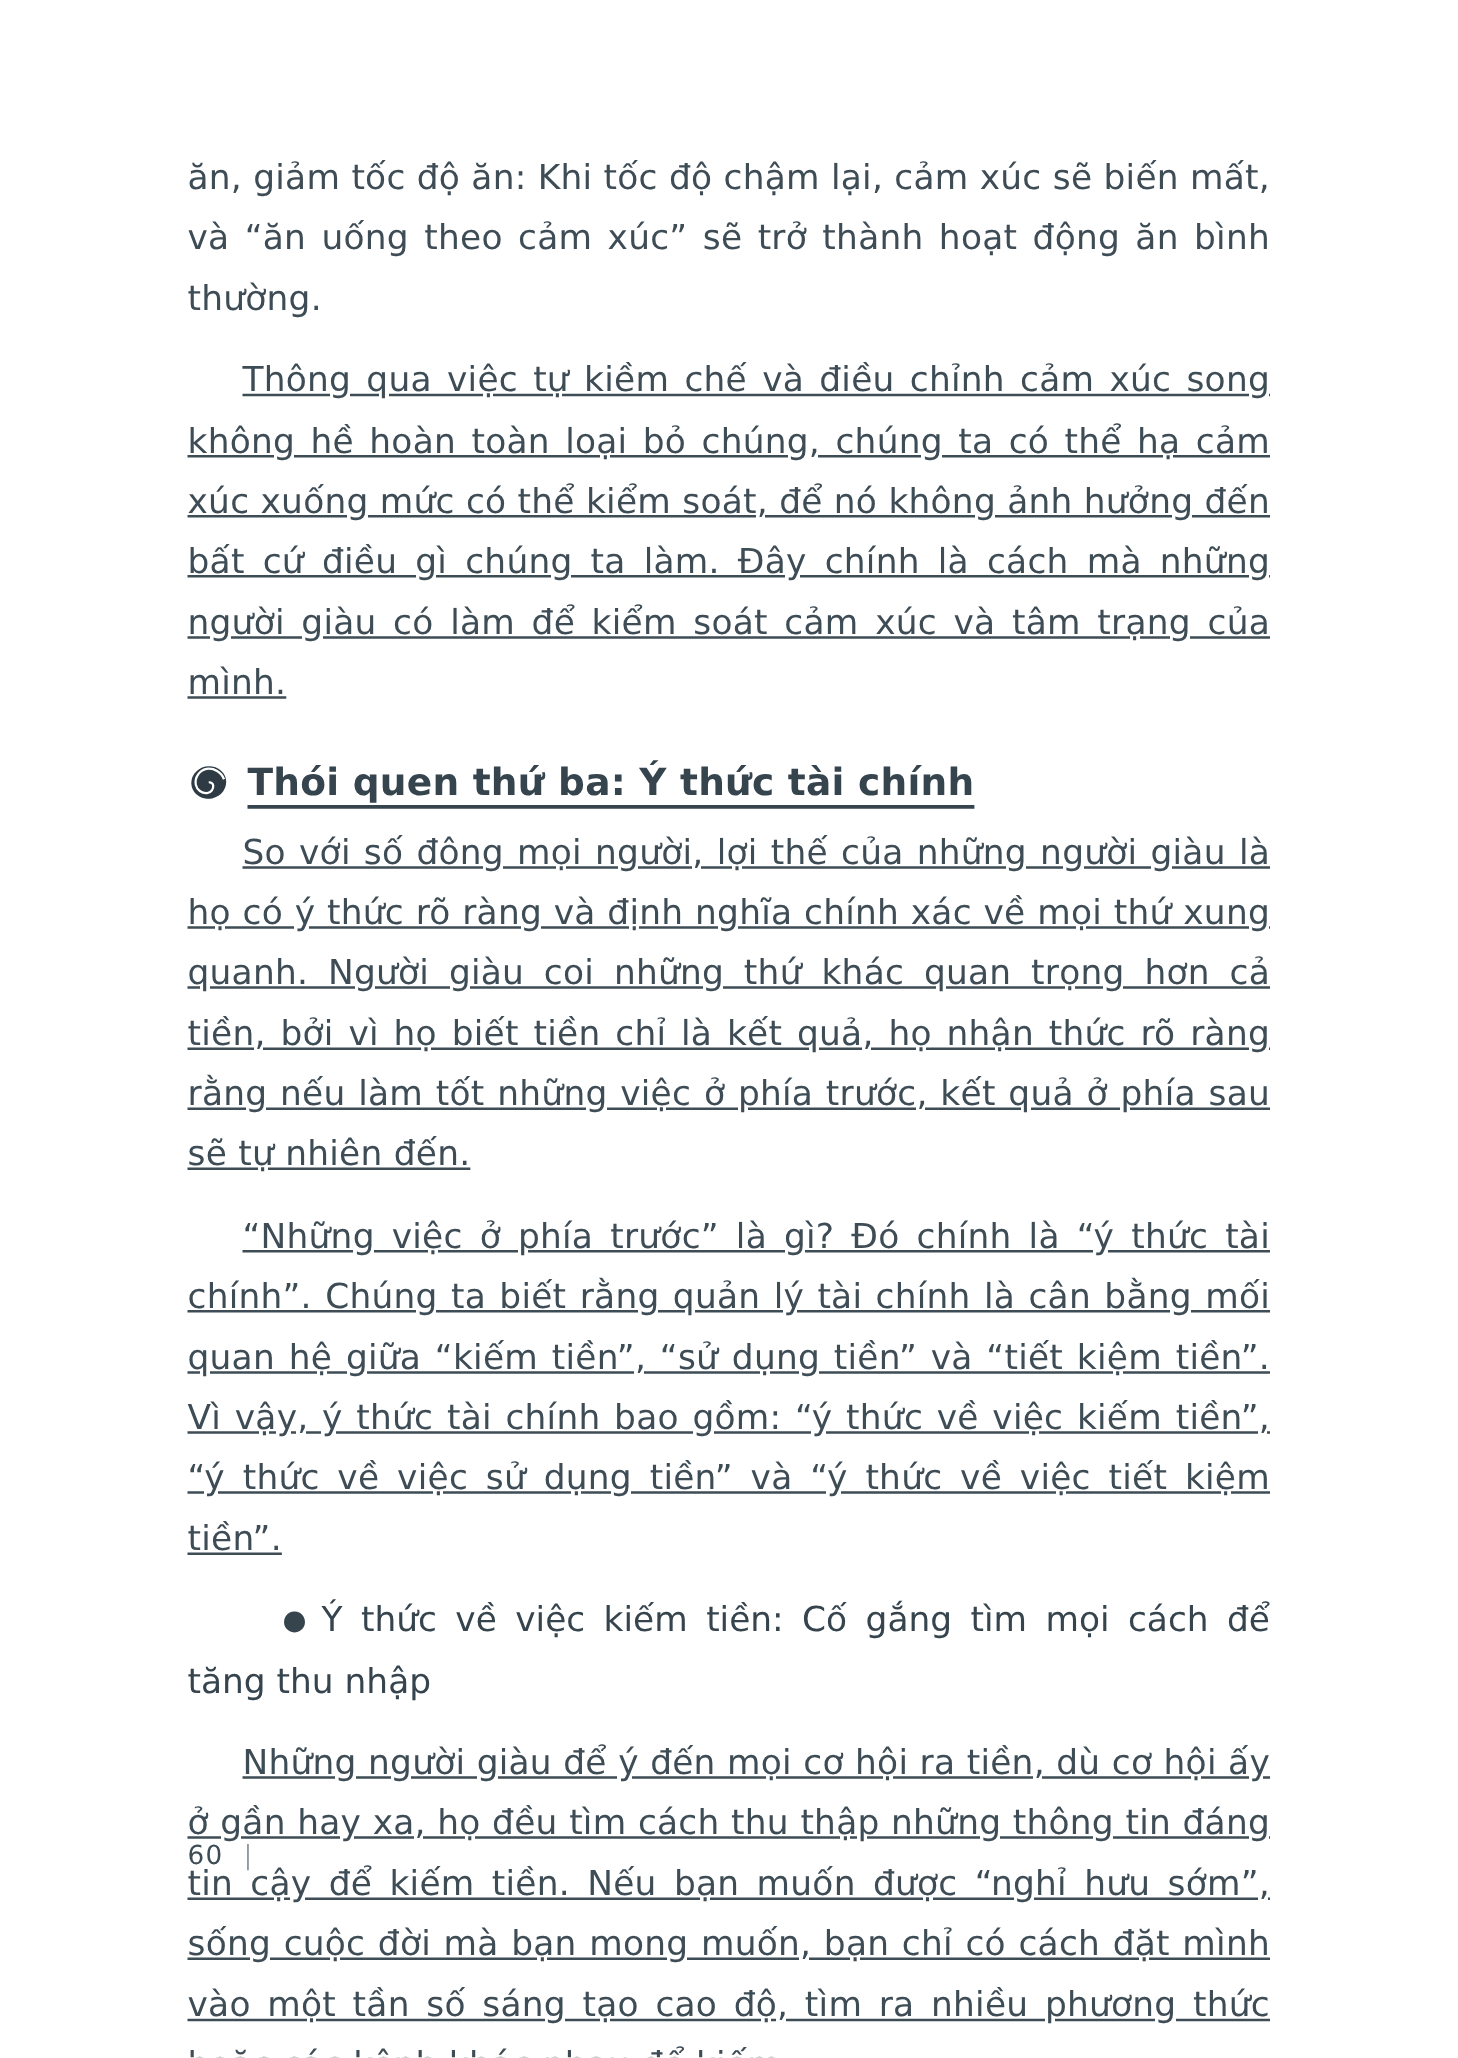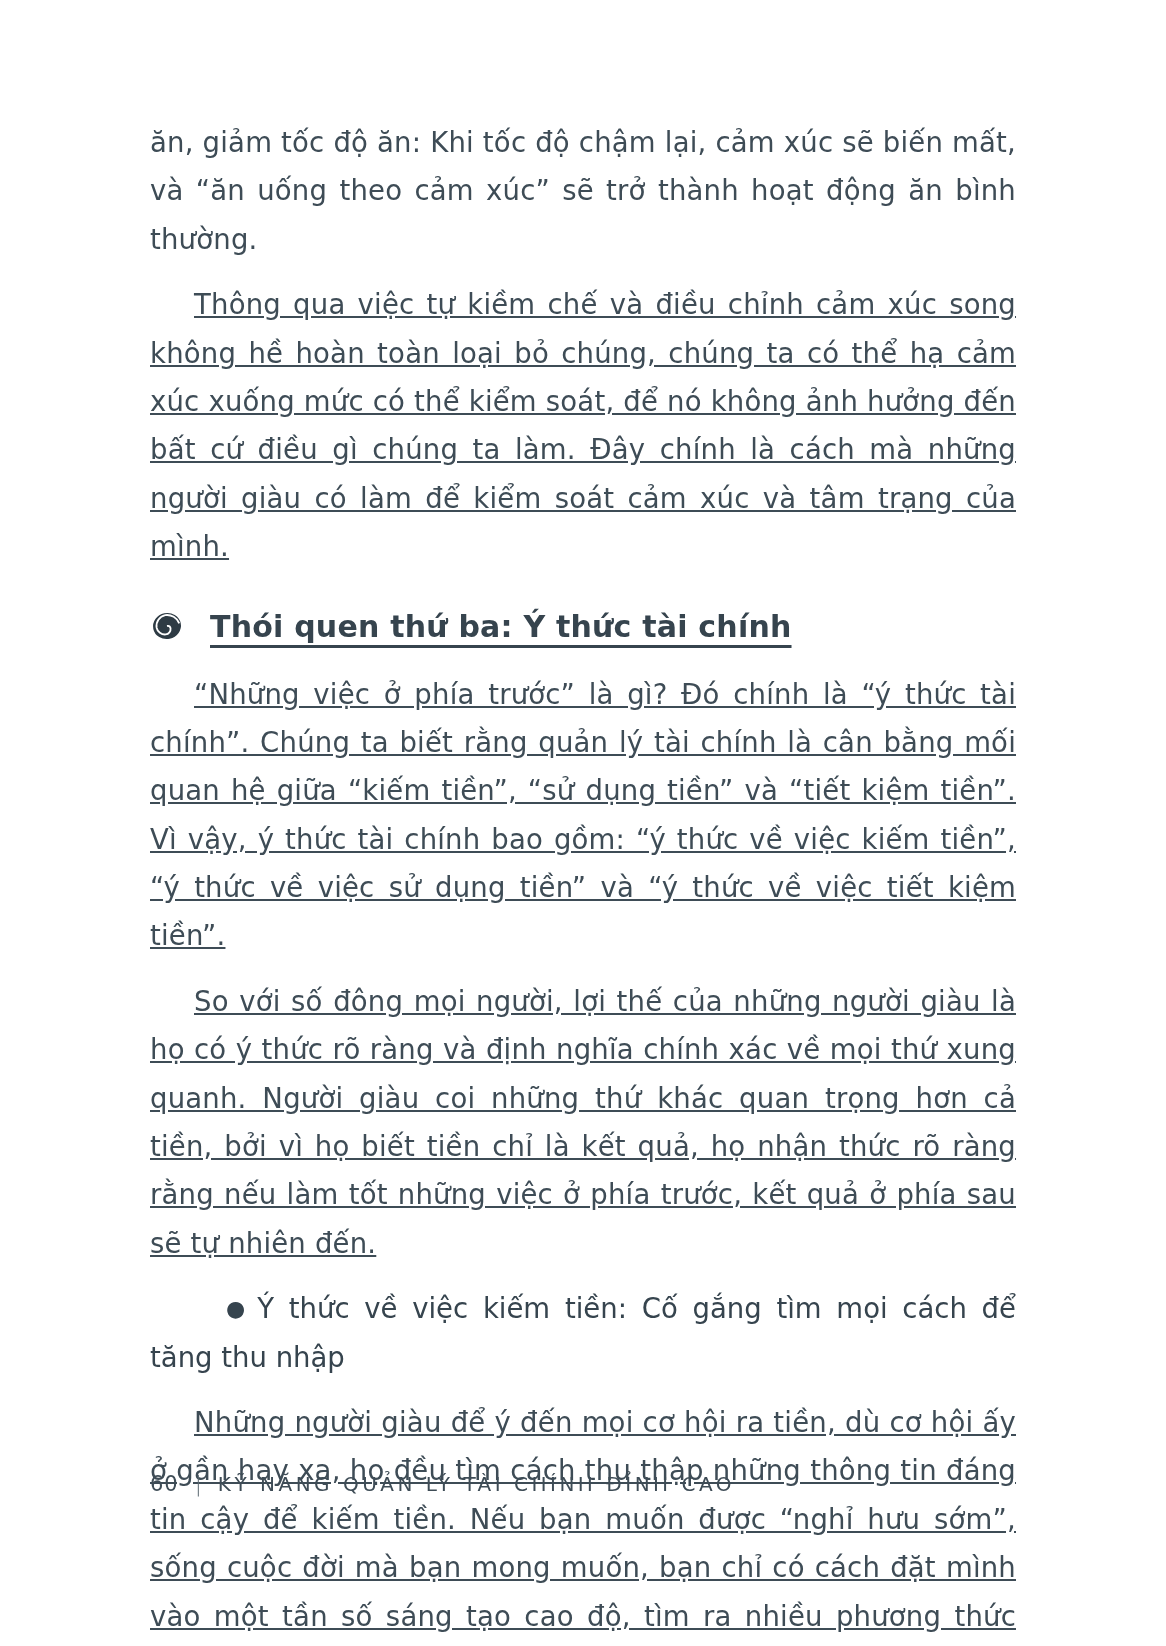--- a/index.html
+++ b/index.html
@@ -26,22 +26,22 @@
     margin: 0 0 17px 0;
     letter-spacing: 0.2px;
   }
   .para.indent {
     text-indent: 44px;
     text-decoration: underline;
   }
   .heading-row {
     display: flex;
     align-items: center;
-    gap: 26px;
-    margin: 38px 0 26px 0;
+    gap: 14px;
+    margin: 38px 0 14px 0;
   }
   .heading-icon {
     flex: 0 0 auto;
     width: 34px;
     height: 34px;
     display: inline-flex;
     align-items: center;
     justify-content: center;
   }
   .heading-text {
@@ -102,27 +102,26 @@
   <div class="heading-row">
     <span class="heading-icon">
       <svg viewBox="0 0 34 34" width="34" height="34" aria-hidden="true">
         <ellipse cx="17" cy="17" rx="14" ry="13" fill="#2e3b44" transform="rotate(-12 17 17)"></ellipse>
         <path d="M17 17 a3 3 0 0 1 3 3 a5.5 5.5 0 0 1 -6 5 a8.5 8.5 0 0 1 -7.5 -8.5 a11 11 0 0 1 11 -10.5 a13 13 0 0 1 12 11" fill="none" stroke="#ffffff" stroke-width="1.8" transform="rotate(-12 17 17)"></path>
       </svg>
     </span>
     <span class="heading-text">Thói quen thứ ba: Ý thức tài chính</span>
   </div>
 
+  <p class="para indent">So với số đông mọi người, lợi thế của những người giàu là họ có ý thức rõ ràng và định nghĩa chính xác về mọi thứ xung quanh. Người giàu coi những thứ khác quan trọng hơn cả tiền, bởi vì họ biết tiền chỉ là kết quả, họ nhận thức rõ ràng rằng nếu làm tốt những việc ở phía trước, kết quả ở phía sau sẽ tự nhiên đến.</p>
+
   <p class="para indent">“Những việc ở phía trước” là gì? Đó chính là “ý thức tài chính”. Chúng ta biết rằng quản lý tài chính là cân bằng mối quan hệ giữa “kiếm tiền”, “sử dụng tiền” và “tiết kiệm tiền”. Vì vậy, ý thức tài chính bao gồm: “ý thức về việc kiếm tiền”, “ý thức về việc sử dụng tiền” và “ý thức về việc tiết kiệm tiền”.</p>
-
-  <p class="para indent">So với số đông mọi người, lợi thế của những người giàu là họ có ý thức rõ ràng và định nghĩa chính xác về mọi thứ xung quanh. Người giàu coi những thứ khác quan trọng hơn cả tiền, bởi vì họ biết tiền chỉ là kết quả, họ nhận thức rõ ràng rằng nếu làm tốt những việc ở phía trước, kết quả ở phía sau sẽ tự nhiên đến.</p>
 
   <p class="bullet-line"><span class="bullet-marker">●</span><span>Ý thức về việc kiếm tiền: Cố gắng tìm mọi cách để tăng thu nhập</span></p>
 
   <p class="para indent">Những người giàu để ý đến mọi cơ hội ra tiền, dù cơ hội ấy ở gần hay xa, họ đều tìm cách thu thập những thông tin đáng tin cậy để kiếm tiền. Nếu bạn muốn được “nghỉ hưu sớm”, sống cuộc đời mà bạn mong muốn, bạn chỉ có cách đặt mình vào một tần số sáng tạo cao độ, tìm ra nhiều phương thức hoặc các kênh khác nhau để kiếm</p>
 
   <div class="footer">
     <span class="page-num">60</span>
     <span class="divider">|</span>
-    <span class="book-title">KỸ NĂNG QUẢN LÝ TÀI CHÍNH ĐỈNH CAO</span>
   </div>
 
 </div>
 
 </body></html>

